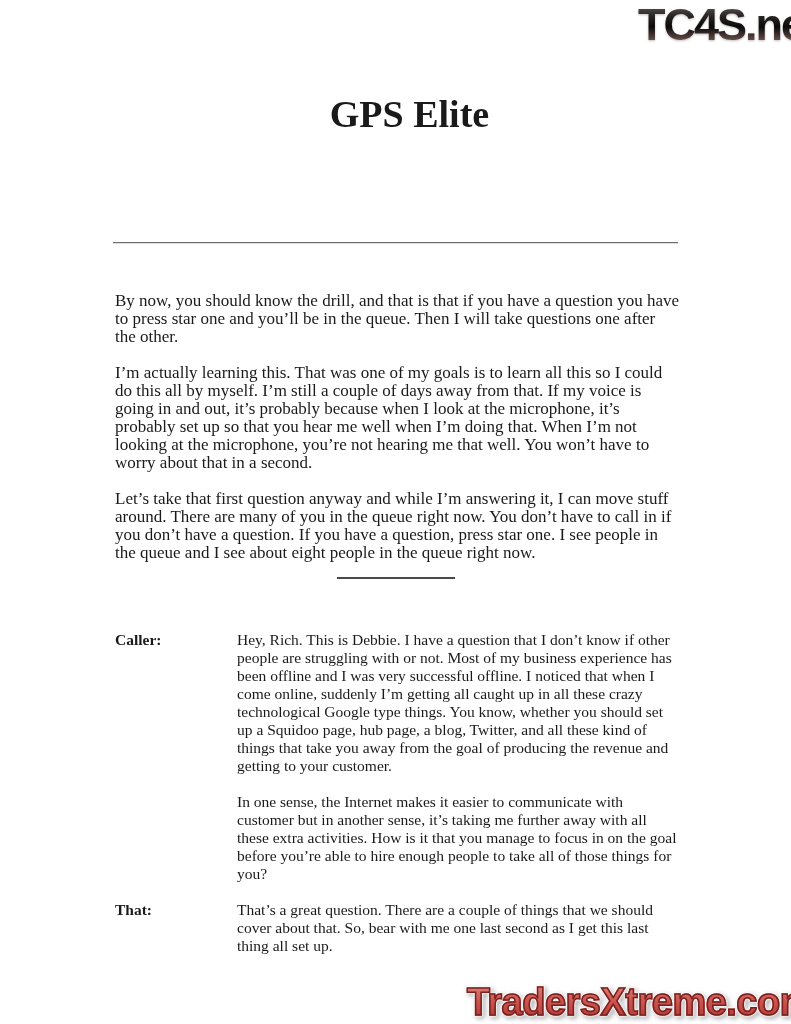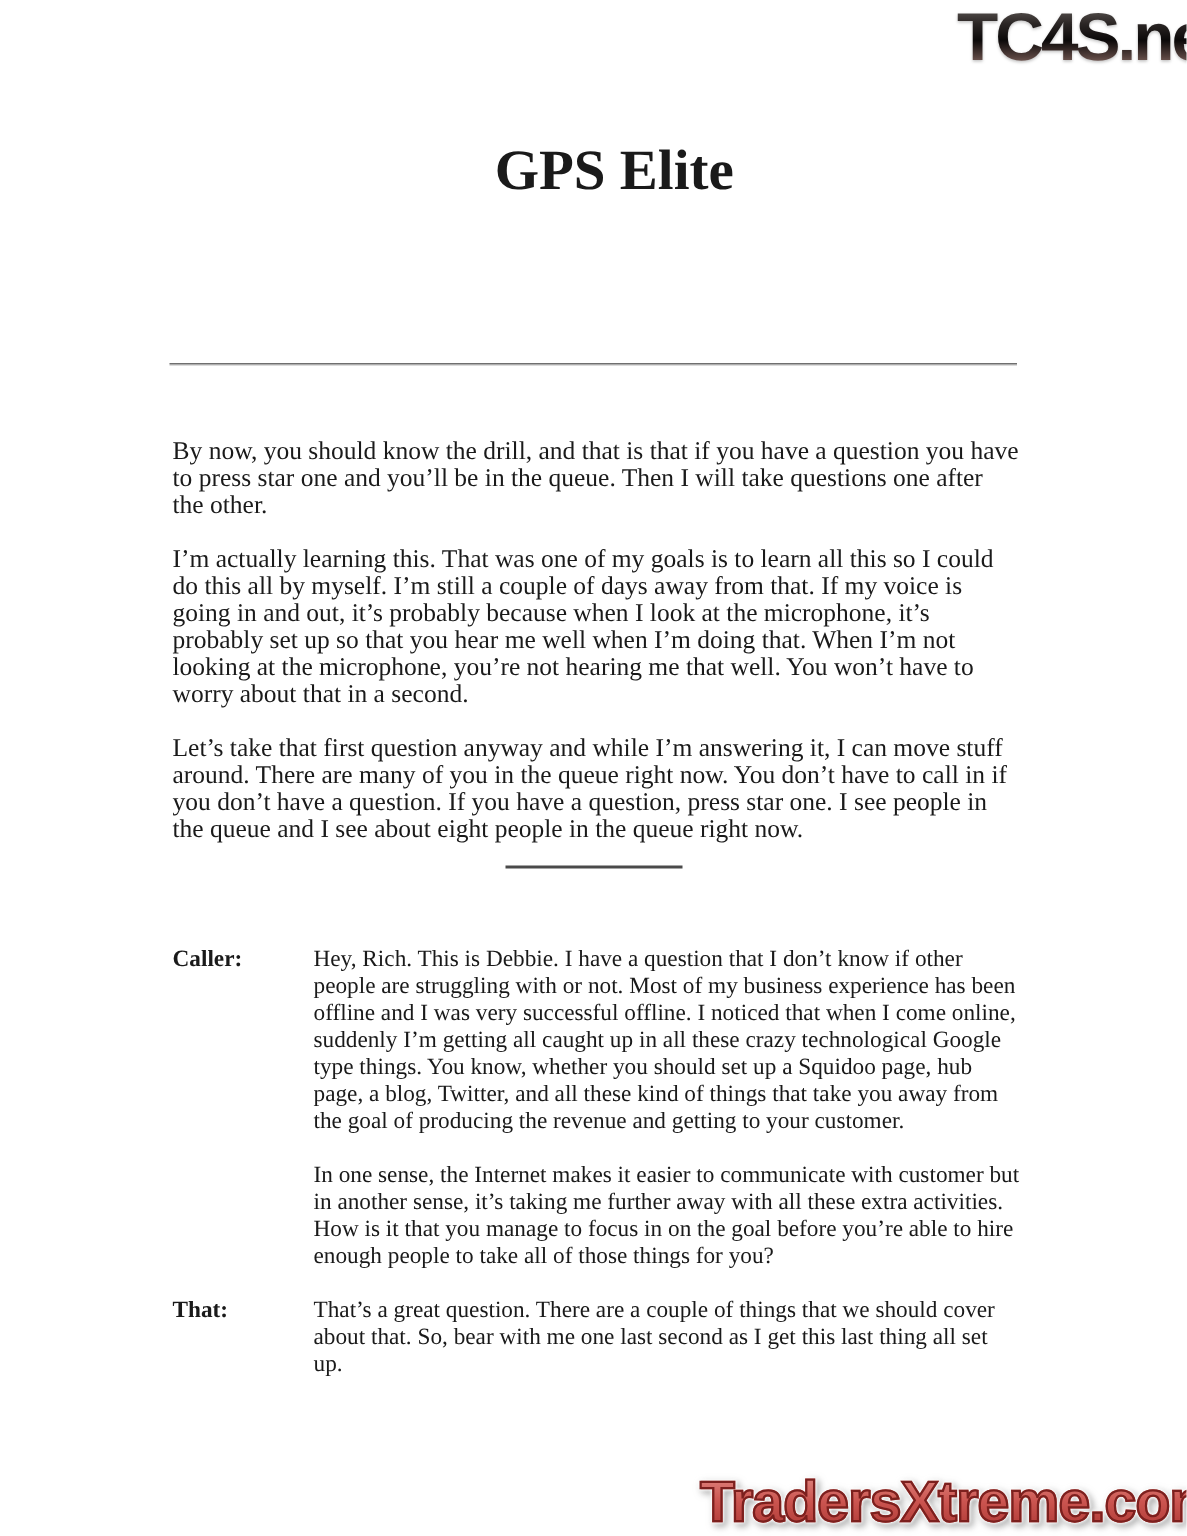--- a/index.html
+++ b/index.html
@@ -54,21 +54,21 @@
       white-space: nowrap;
       background: linear-gradient(180deg, #ea8a8e 0%, #d94c52 42%, #c01e24 52%, #c2161d 100%);
       -webkit-background-clip: text;
       background-clip: text;
       color: transparent;
       -webkit-text-stroke: 2.5px #ffffff;
       filter: drop-shadow(1px 1px 0 #ffffff) drop-shadow(-1px -1px 0 #ffffff) drop-shadow(3px 4px 2px rgba(120,120,120,0.9));
     }
     
     .dialogue { position: absolute; top: 631px; left: 115px; width: 566px; font-size: 15.5px; line-height: 18px; }
-    .turn { display: flex; margin: 0 0 18px 0; }
+    .turn { display: flex; margin: 0 0 18px 0; gap: 28px; }
     .speaker { flex: 0 0 94px; font-weight: bold; }
     .speech { flex: 1; }
     .speech p { margin: 0 0 18px 0; }
     .speech p:last-child { margin-bottom: 0; }
     
     .tx-logo {
       position: absolute;
       top: 982px;
       right: 6px;
       font-family: Liberation Sans, sans-serif;

